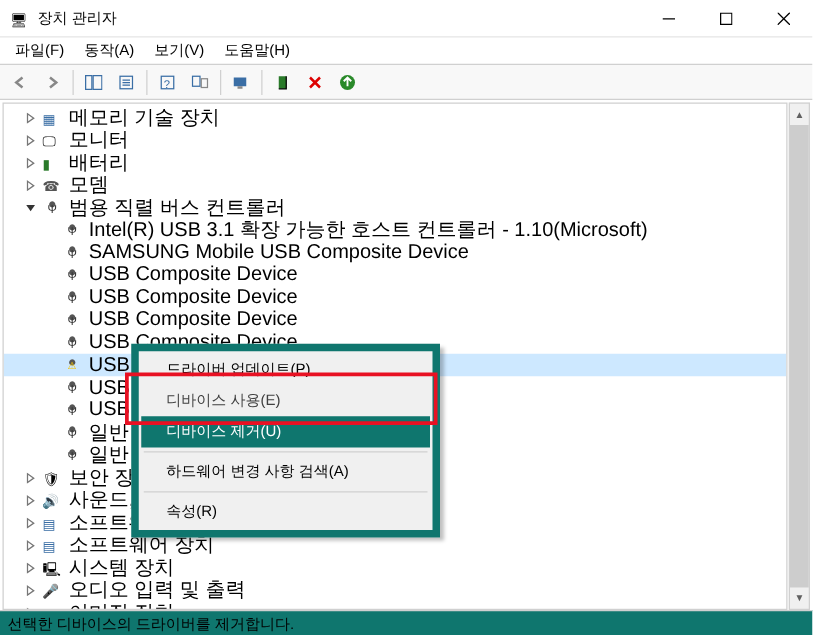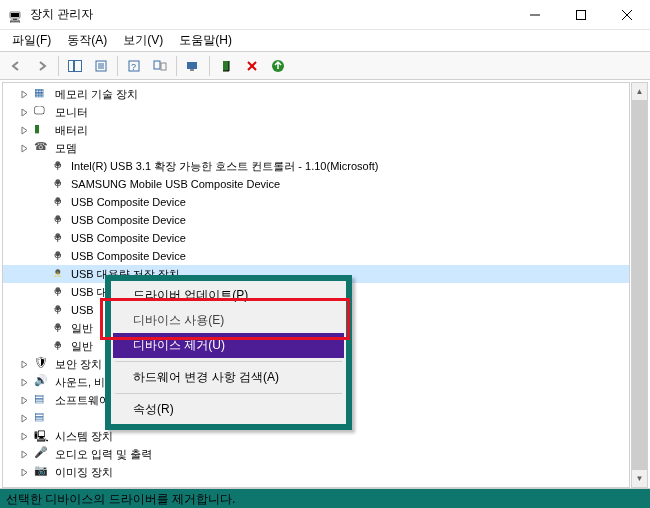--- a/index.html
+++ b/index.html
@@ -18,31 +18,31 @@
 .tool-btn { width: 24px; height: 24px; display: flex; align-items: center; justify-content: center; border: 1px solid transparent; }
 .tool-sep { width: 1px; height: 20px; background: #d0d0d0; margin: 0 2px; }
 
 .tree-container { position: absolute; top: 82px; left: 2px; right: 20px; bottom: 20px; overflow: hidden; border: 1px solid #d0d0d0; background: #fff; }
 .scrollbar-v { position: absolute; right: 2px; top: 82px; bottom: 20px; width: 17px; background: #f0f0f0; border: 1px solid #d0d0d0; }
 .scroll-thumb { position: absolute; left: 0; right: 0; top: 17px; bottom: 17px; background: #cdcdcd; }
 .scroll-arrow { position: absolute; left: 0; right: 0; height: 17px; display: flex; align-items: center; justify-content: center; font-size: 8px; color: #606060; }
 .scroll-arrow.up { top: 0; }
 .scroll-arrow.down { bottom: 0; }
 
-.tree { padding: 2px 0; font-size: 11px; }
+.tree { padding: 2px 0; font-size: 16px; }
 .tree-node { display: flex; align-items: center; height: 18px; white-space: nowrap; position: relative; }
 .tree-node.selected { background: #cde8ff; }
 .expander { width: 14px; height: 14px; display: flex; align-items: center; justify-content: center; cursor: pointer; }
 .node-icon { width: 16px; height: 16px; margin: 0 3px; position: relative; }
 .node-label { padding: 0 2px; }
 
 .context-menu { position: absolute; left: 105px; top: 275px; width: 247px; background: #f0f0f0; border: 6px solid #0f766e; box-shadow: 3px 3px 3px rgba(0,0,0,0.25); font-size: 12px; padding: 2px; z-index: 100; }
 .ctx-item { padding: 4px 20px; }
 .ctx-item.disabled { color: #404040; }
-.ctx-item.highlighted { background: #4c1d95; color: #fff; }
+.ctx-item.highlighted { background: #0f766e; color: #fff; }
 .ctx-sep { height: 1px; background: #d0d0d0; margin: 3px 2px; }
 
 .highlight-box { position: absolute; left: 100px; top: 298px; width: 250px; height: 42px; border: 3px solid #e81123; pointer-events: none; z-index: 101; }
 
 .statusbar { position: absolute; bottom: 0; left: 0; right: 0; height: 20px; font-size: 12px; padding: 2px 6px; background: #0f766e; border-top: 1px solid #d0d0d0; }
 .ic-monitor::before { content: "🖵"; font-size: 11px; }
 .ic-chip::before { content: "▦"; font-size: 11px; color: #3a6ea5; }
 .ic-phone::before { content: "☎"; font-size: 11px; color: #555; }
 .ic-battery::before { content: "▮"; font-size: 11px; color: #2a7a2a; }
 .ic-usb::before { content: "⬤"; font-size: 5px; color: #555; position: absolute; top: 2px; left: 5px; }
@@ -187,20 +187,29 @@
   </div>
   <div class="tree-node" style="padding-left:14px">
     <span class="expander">
           <svg width="9" height="9">
             <path d="M2 1 L7 4.5 L2 8 Z" fill="none" stroke="#777"></path>
           </svg>
         </span>
     <span class="node-icon ic-phone"></span>
     <span class="node-label">모뎀</span>
   </div>
+  <div class="tree-node" style="padding-left:14px">
+    <span class="expander">
+          <svg width="9" height="9">
+            <path d="M1 2 L8 2 L4.5 7 Z" fill="#333"></path>
+          </svg>
+        </span>
+    <span class="node-icon ic-usb"></span>
+    <span class="node-label">범용 직렬 버스 컨트롤러</span>
+  </div>
 
   <div class="tree-node" style="padding-left:44px">
         <span class="node-icon ic-usb"></span>
         <span class="node-label">Intel(R) USB 3.1 확장 가능한 호스트 컨트롤러 - 1.10(Microsoft)</span>
       </div>
   <div class="tree-node" style="padding-left:44px">
         <span class="node-icon ic-usb"></span>
         <span class="node-label">SAMSUNG Mobile USB Composite Device</span>
       </div>
   <div class="tree-node" style="padding-left:44px">
@@ -267,20 +276,21 @@
     <span class="node-icon ic-soft"></span>
     <span class="node-label">소프트웨어</span>
   </div>
   <div class="tree-node" style="padding-left:14px">
     <span class="expander">
           <svg width="9" height="9">
             <path d="M2 1 L7 4.5 L2 8 Z" fill="none" stroke="#777"></path>
           </svg>
         </span>
     <span class="node-icon ic-soft"></span>
+    <span class="node-label">소프트웨어 장치</span>
   </div>
   <div class="tree-node" style="padding-left:14px">
     <span class="expander">
           <svg width="9" height="9">
             <path d="M2 1 L7 4.5 L2 8 Z" fill="none" stroke="#777"></path>
           </svg>
         </span>
     <span class="node-icon ic-sys"></span>
     <span class="node-label">시스템 장치</span>
   </div>

